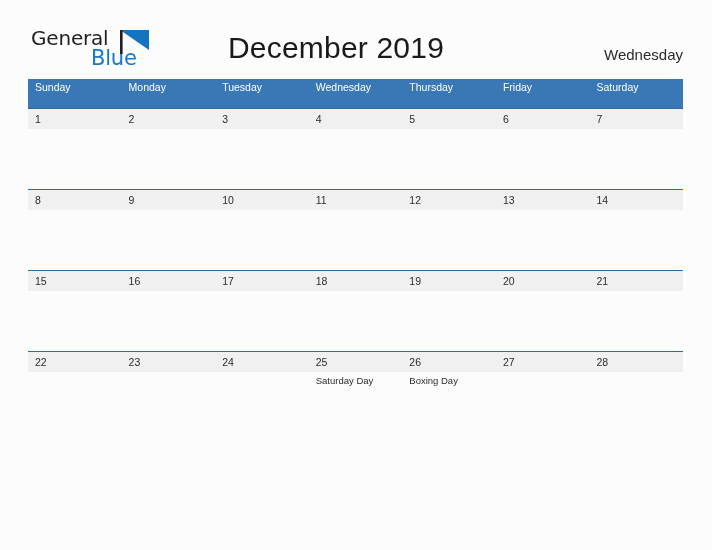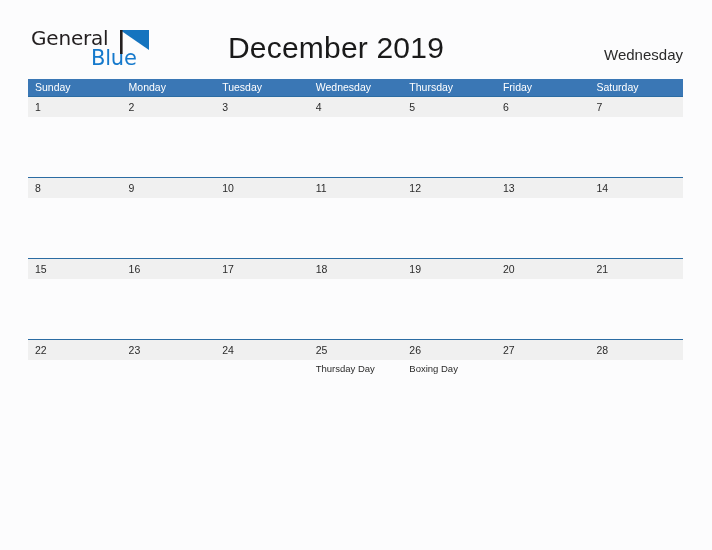--- a/index.html
+++ b/index.html
@@ -91,21 +91,21 @@
   .calendar {
     position: absolute;
     left: 28px;
     top: 79px;
     width: 655px;
   }
 
   .weekday-header {
     display: flex;
     width: 655px;
-    height: 17px;
+    height: 29px;
     background: #3a77b5;
   }
   .weekday-cell {
     flex: 1 1 0;
     color: #ffffff;
     font-size: 10.5px;
     line-height: 17px;
     padding-left: 7px;
     box-sizing: border-box;
     font-family: "Liberation Sans", sans-serif;
@@ -265,21 +265,21 @@
       <div class="day-num-cell">25</div>
       <div class="day-num-cell">26</div>
       <div class="day-num-cell">27</div>
       <div class="day-num-cell">28</div>
     </div>
     <div class="event-band">
       <div class="event-cell"></div>
       <div class="event-cell"></div>
       <div class="event-cell"></div>
       <div class="event-cell">
-          <span class="ev">Thursday Day</span>
+          <span class="ev">Saturday Day</span>
         </div>
       <div class="event-cell">
           <span class="ev">Boxing Day</span>
         </div>
       <div class="event-cell"></div>
       <div class="event-cell"></div>
     </div>
   </div>
 
 

